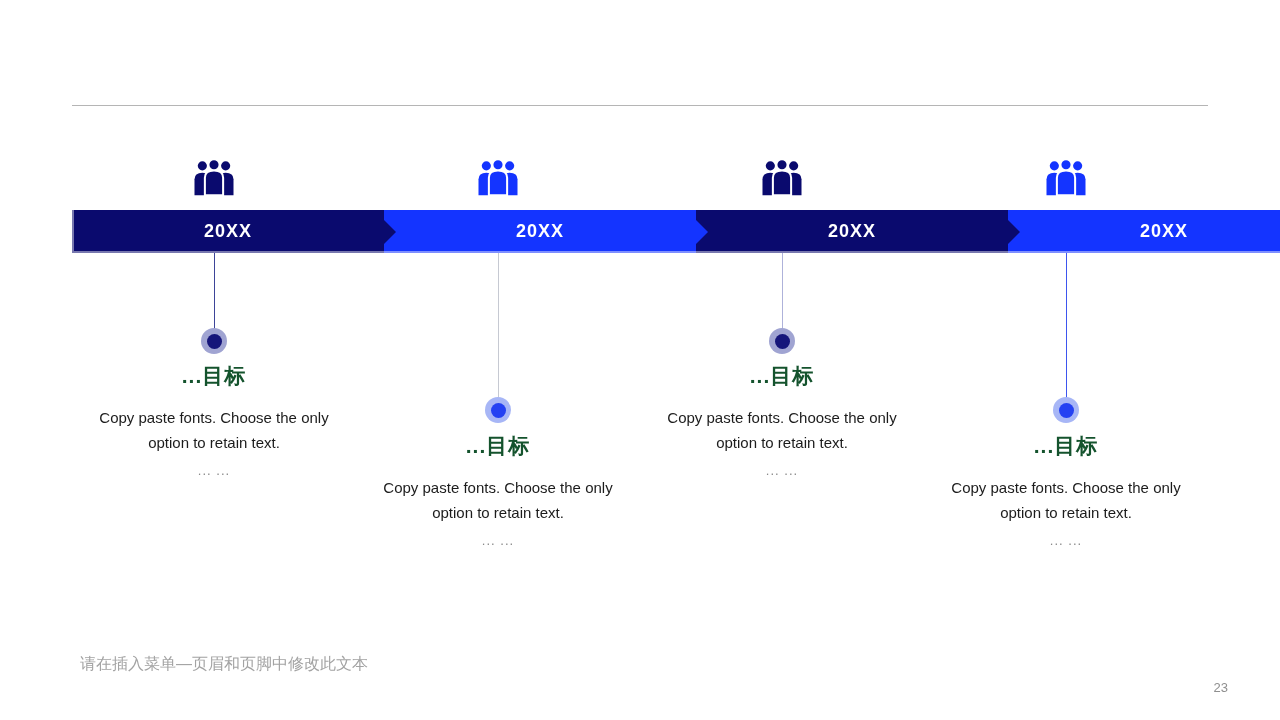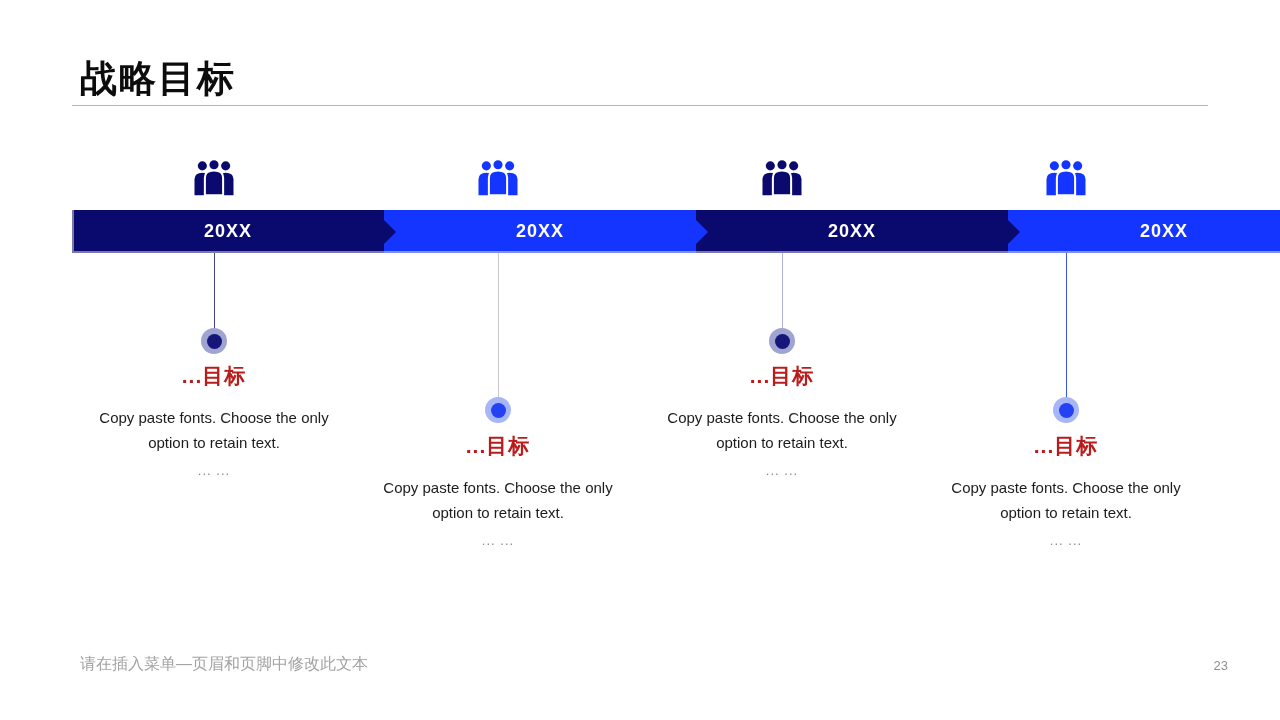--- a/index.html
+++ b/index.html
@@ -53,33 +53,32 @@
     display:flex;align-items:center;justify-content:center;
   }
   .col1 .marker,.col3 .marker{top:178px;background:#a0a4d2;}
   .col2 .marker,.col4 .marker{top:247px;background:#a7b6f6;}
   .marker-inner{width:15px;height:15px;border-radius:50%;}
   .col1 .marker-inner,.col3 .marker-inner{background:#15157a;}
   .col2 .marker-inner,.col4 .marker-inner{background:#2441f2;}
   .textblock{position:absolute;left:50%;transform:translateX(-50%);width:272px;}
   .col1 .textblock,.col3 .textblock{top:212px;}
   .col2 .textblock,.col4 .textblock{top:282px;}
-  .goal-heading{font-size:21px;font-weight:bold;color:#b91c1c;margin-bottom:15px;letter-spacing:1px;}
+  .goal-heading{font-size:21px;font-weight:bold;color:#14532d;margin-bottom:15px;letter-spacing:1px;}
   .body-line{font-size:15px;color:#1c1c1c;line-height:25px;}
   .dots{font-size:13px;color:#8a8a8a;line-height:25px;letter-spacing:1px;margin-top:3px;}
   
   .footer{position:absolute;left:80px;top:654px;font-size:16px;color:#a3a3a3;}
-  .page-num{position:absolute;right:52px;top:658px;font-size:13px;color:#8f8f8f;}
+  .page-num{position:absolute;right:52px;top:680px;font-size:13px;color:#8f8f8f;}
 </style>
 </head>
 <body>
 
 <div class="slide">
 
-  <div class="title">战略目标</div>
   <div class="title-rule"></div>
 
   <div class="strip">
     <div class="seg navy s1 has-arrow">
       <span>20XX</span>
     </div>
     <div class="seg blue s2 has-arrow">
       <span>20XX</span>
     </div>
     <div class="seg navy s3 has-arrow">

